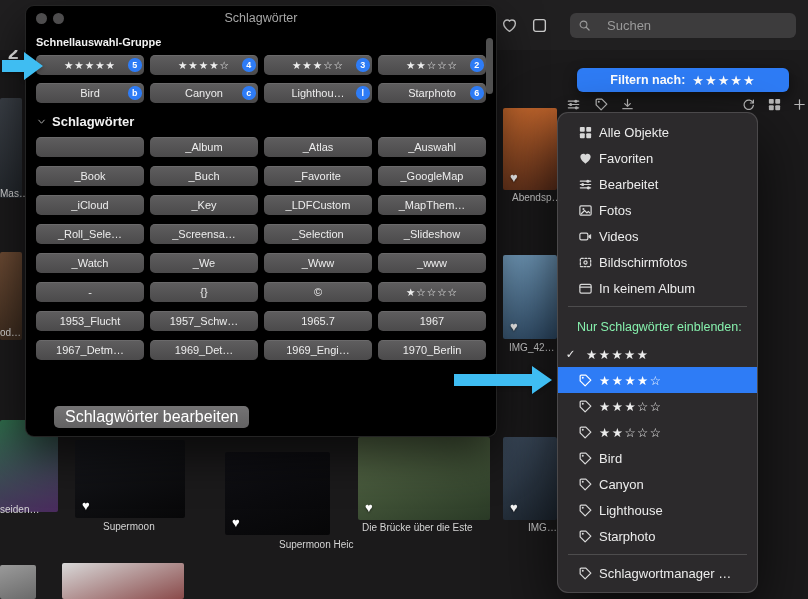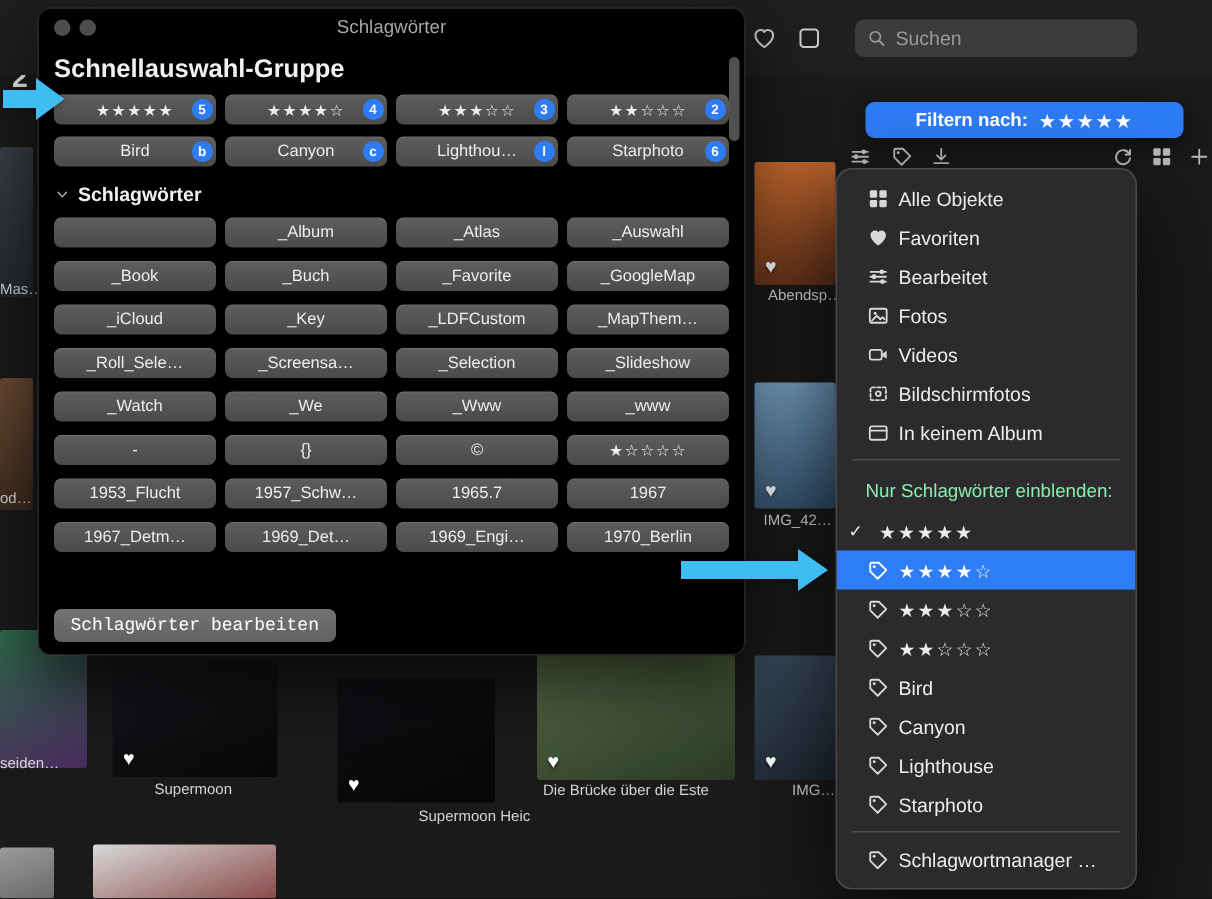--- a/index.html
+++ b/index.html
@@ -10,57 +10,57 @@
   .heart-badge{position:absolute;left:7px;bottom:6px;color:#fff;font-size:13px;line-height:13px;
                text-shadow:0 1px 2px rgba(0,0,0,.6);}
   .photo-label{position:absolute;color:#d4d4d4;font-size:10px;white-space:nowrap;}
   .count-frag{position:absolute;left:8px;top:42px;color:#ececec;font-size:19px;font-weight:700;}
   .top-strip{position:absolute;left:0;top:0;width:808px;height:50px;background:#201f20;}
   .tool-icon{position:absolute;color:#c9c9c9;}
   .tool-icon svg{width:17px;height:17px;display:block;}
   .mini-icon{position:absolute;color:#b9b9b9;}
   .mini-icon svg{width:15px;height:15px;display:block;}
   
-  .search{position:absolute;left:570px;top:13px;width:188px;height:25px;background:#3d3c3d;
-          border-radius:6px;display:flex;align-items:center;gap:6px;padding:0 8px;box-sizing:border-box;}
+  .search{position:absolute;left:570px;top:13px;width:226px;height:25px;background:#3d3c3d;
+          border-radius:6px;display:flex;align-items:center;gap:16px;padding:0 8px;box-sizing:border-box;}
   .s-icon{color:#9b9b9b;display:flex;}
   .s-icon svg{width:13px;height:13px;}
   .s-text{color:#9b9b9b;font-size:13px;}
   
   .filter-btn{position:absolute;left:577px;top:68px;width:212px;height:24px;background:var(--accent);
           border-radius:6px;color:#fff;display:flex;align-items:center;justify-content:center;gap:7px;
           font-size:12.5px;font-weight:700;box-shadow:0 5px 14px rgba(0,0,0,.45);}
   .f-stars{letter-spacing:1px;font-size:13px;font-weight:400;}
   
   .panel{position:absolute;left:25px;top:5px;width:472px;height:432px;background:#000000;
          border-radius:9px;border:1px solid rgba(255,255,255,.14);box-shadow:0 18px 45px rgba(0,0,0,.65);
          box-sizing:border-box;}
   .panel-titlebar{position:relative;height:24px;}
   .dot{position:absolute;top:7px;width:11px;height:11px;border-radius:50%;background:#4e4d4e;}
   .panel-title{text-align:center;font-size:12.5px;color:#a6a6a6;line-height:24px;}
-  .p-heading{margin:6px 0 7px 10px;font-size:17px;font-weight:700;color:#f1f1f1;}
+  .p-heading{margin:6px 0 7px 10px;font-size:11px;font-weight:700;color:#f1f1f1;}
   .btn-grid{display:grid;grid-template-columns:repeat(4,1fr);gap:8px 6px;padding:0 10px;}
   #kw-grid{gap:9px 6px;}
   .kw-btn{height:20px;background:linear-gradient(#5f5e5f,#4b4a4b);border-radius:5px;display:flex;
           align-items:center;justify-content:center;position:relative;color:#ededed;font-size:11px;
           box-shadow:0 1px 1.5px rgba(0,0,0,.45), inset 0 0.5px 0 rgba(255,255,255,.16);
           overflow:hidden;white-space:nowrap;}
   .starlbl{letter-spacing:1px;font-size:10.5px;}
   .badge{position:absolute;right:2.5px;top:3px;width:13.5px;height:13.5px;border-radius:50%;
          background:var(--accent);color:#fff;font-size:9px;font-weight:700;display:flex;
          align-items:center;justify-content:center;}
   .kw-heading{display:flex;align-items:center;gap:5px;margin:11px 0 8px 10px;font-size:13px;
               font-weight:700;color:#f1f1f1;}
   .chev{color:#b9b9b9;display:flex;}
   .chev svg{width:11px;height:11px;}
   .scroll-thumb{position:absolute;right:3px;top:32px;width:7px;height:56px;border-radius:4px;
                 background:#919191;opacity:.55;}
-  .edit-btn{position:absolute;left:10px;bottom:8px;height:22px;padding:0 11px;
+  .edit-btn{position:absolute;left:28px;bottom:8px;height:22px;padding:0 11px;
             background:linear-gradient(#747374,#636263);border:none;border-radius:5px;color:#fff;
-            font-size:12px;font-family:Liberation Mono, monospace;box-shadow:0 1px 2px rgba(0,0,0,.5);}
+            font-size:16px;font-family:Liberation Sans, sans-serif;box-shadow:0 1px 2px rgba(0,0,0,.5);}
   
   .menu{position:absolute;left:557px;top:112px;width:201px;height:481px;background:rgba(45,43,45,.985);
         border:1px solid rgba(255,255,255,.15);border-radius:11px;box-shadow:0 24px 64px rgba(0,0,0,.7);
         padding:6px 0;box-sizing:border-box;overflow:hidden;}
   .menu-item{height:26px;display:flex;align-items:center;padding:0 8px 0 6px;color:#ececec;font-size:13px;}
   .menu-item .gutter{width:13px;text-align:center;font-size:11.5px;flex:none;}
   .menu-item .mi-icon{width:16px;flex:none;display:flex;justify-content:center;color:#d8d8d8;margin-right:6px;}
   .mi-icon svg{width:15px;height:15px;display:block;}
   .menu-item .mi-label{white-space:nowrap;}
   .menu-item.stars .mi-label{letter-spacing:1.5px;font-size:12.5px;}

